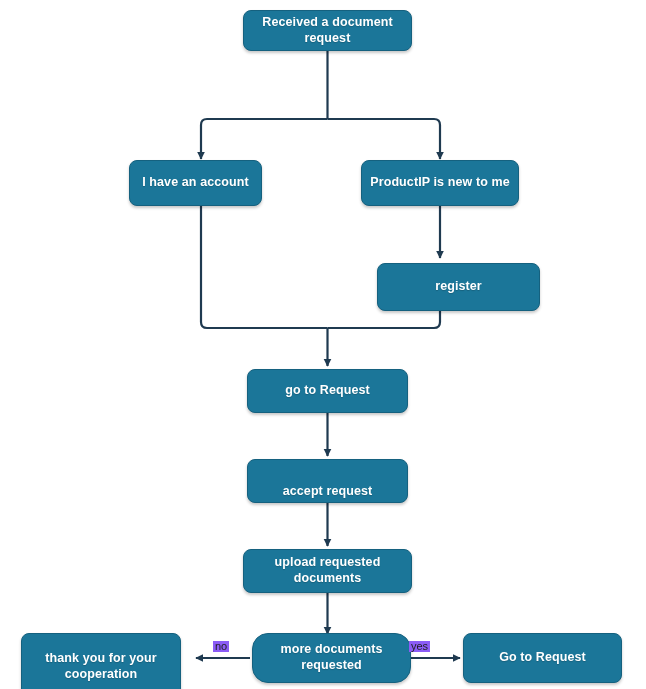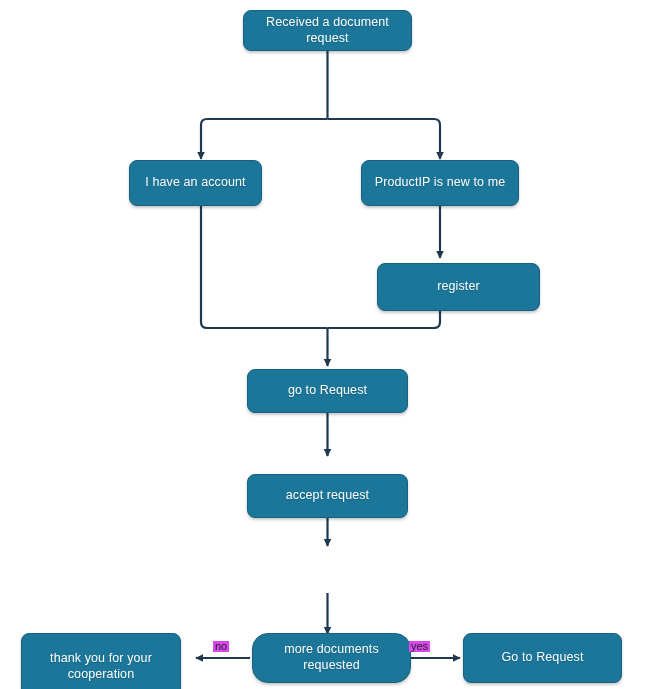--- a/index.html
+++ b/index.html
@@ -28,41 +28,41 @@
     pointer-events: none;
   }
   .node {
     position: absolute;
     box-sizing: border-box;
     background: #1b7699;
     border: 1px solid #15617f;
     border-radius: 8px;
     color: #ffffff;
     font-size: 12.5px;
-    font-weight: normal;
+    font-weight: bold;
     letter-spacing: 0.1px;
     display: flex;
     align-items: center;
     justify-content: center;
     text-align: center;
     line-height: 1.25;
     padding: 2px 6px;
     box-shadow: 0 2px 3px rgba(0,0,0,0.22);
     text-shadow: 0 1px 1px rgba(0,0,0,0.18);
   }
   .node-label {
     display: block;
     white-space: pre-line;
   }
   .edge-label {
     position: absolute;
     font-size: 11px;
     color: #1f1f1f;
     font-family: "Liberation Sans", sans-serif;
-    background: #d946ef;
+    background: #8b5cf6;
     padding: 0 2px;
     line-height: 1;
   }
 </style>
 </head>
 <body>
 
 <div id="canvas">
 
   <svg id="edge-layer" viewBox="0 0 646 689" width="646" height="689" xmlns="http://www.w3.org/2000/svg">
@@ -113,24 +113,27 @@
   </div>
 
   <div class="node" style="left:377px; top:263px; width:163px; height:48px;">
     <span class="node-label">register</span>
   </div>
 
   <div class="node" style="left:247px; top:369px; width:161px; height:44px;">
     <span class="node-label">go to Request</span>
   </div>
 
-  <div class="node" style="left:247px; top:474px; width:161px; height:44px;">
+  <div class="node" style="left:247px; top:459px; width:161px; height:44px;align-items:flex-end;">
     <span class="node-label">accept request</span>
   </div>
 
+  <div class="node" style="left:243px; top:549px; width:169px; height:44px;">
+    <span class="node-label">upload requested documents</span>
+  </div>
 
   <div class="node" style="left:21px; top:633px; width:160px; height:68px;">
     <span class="node-label">thank you for your
 cooperation</span>
   </div>
 
   <div class="node" style="left:252px; top:633px; width:159px; height:50px;border-radius:16px;">
     <span class="node-label">more documents requested</span>
   </div>
 

